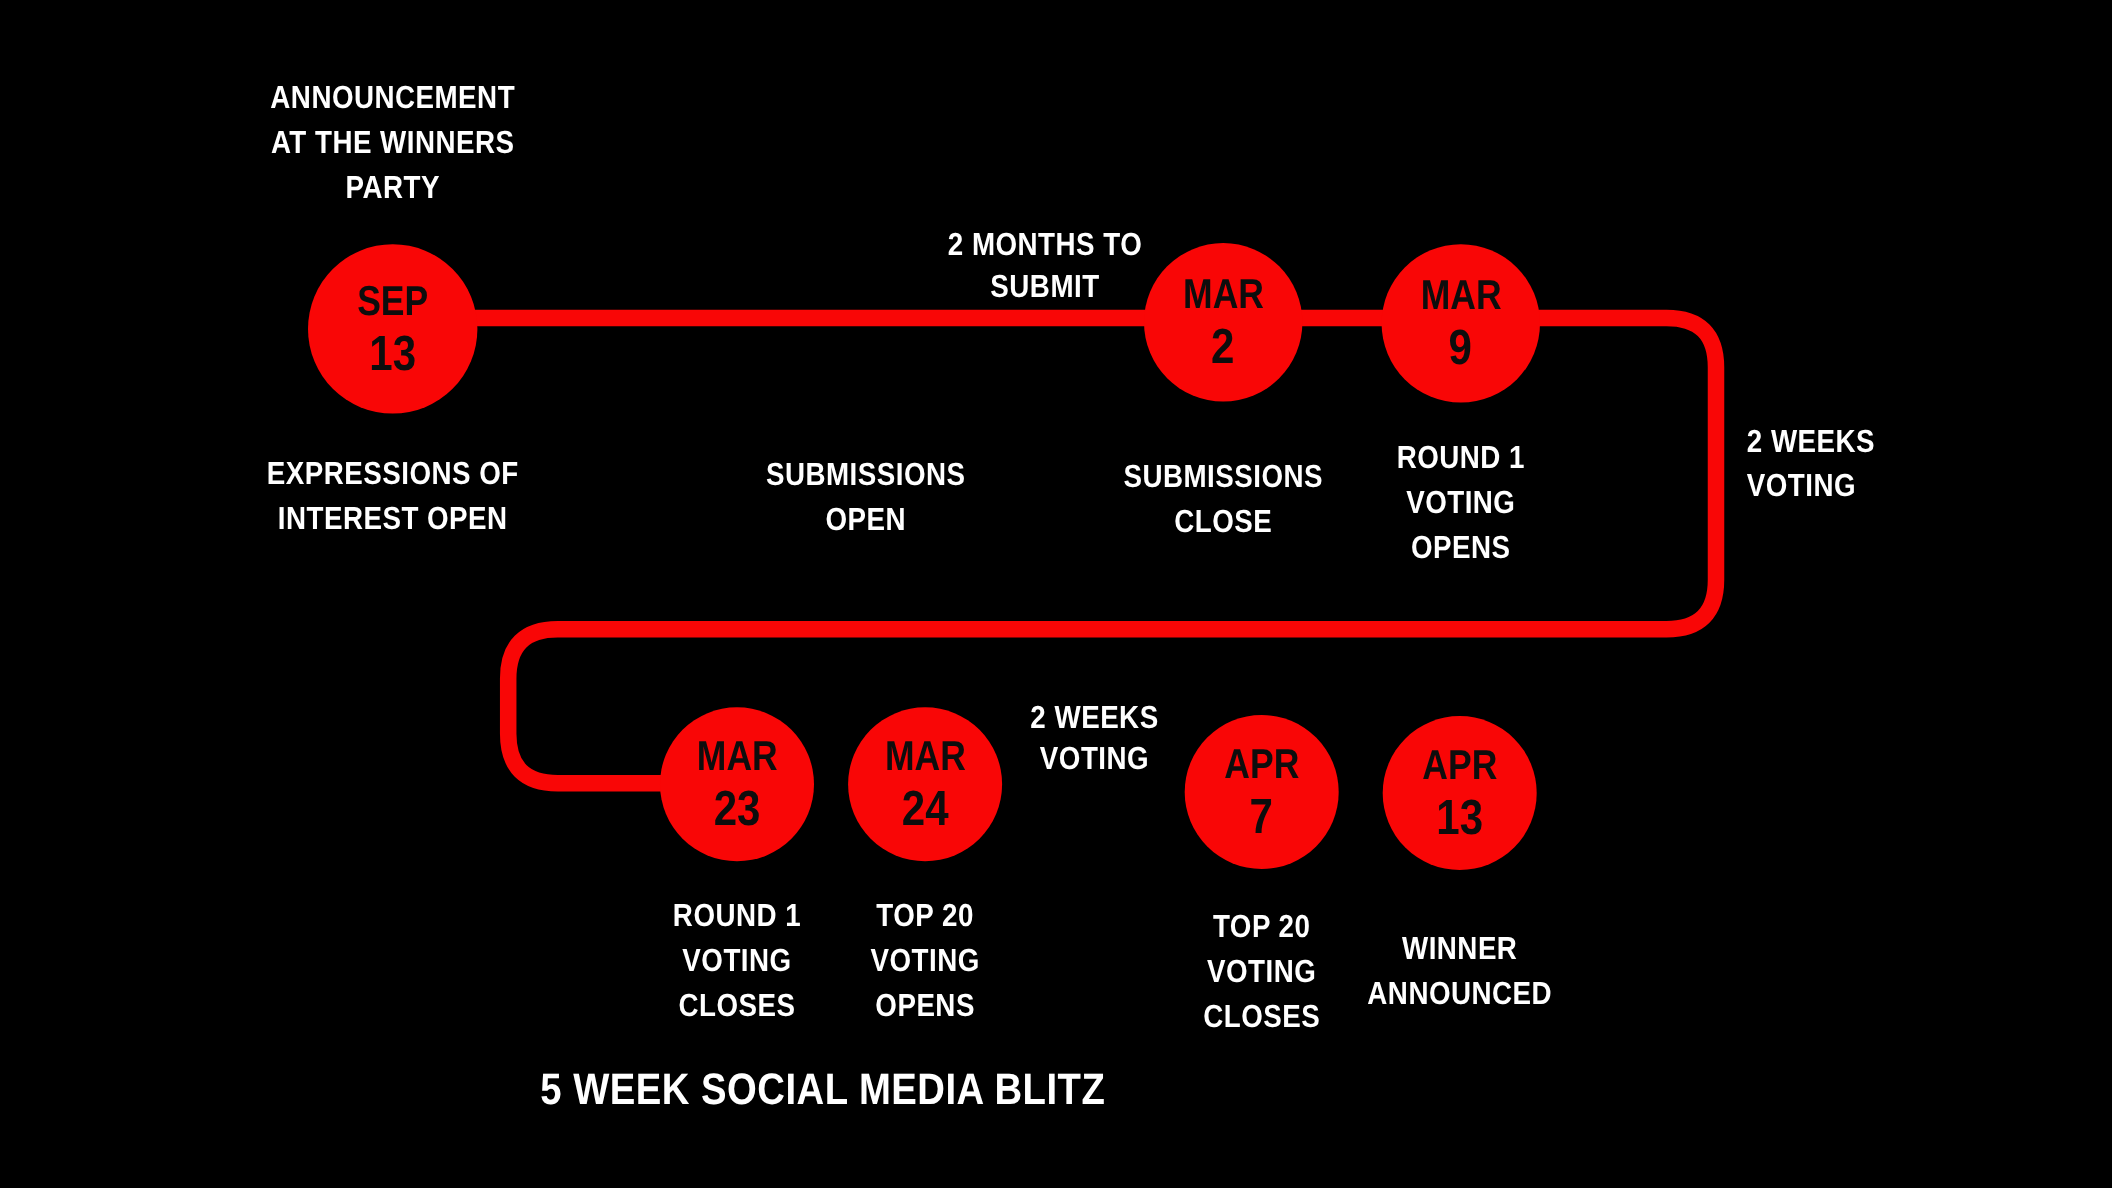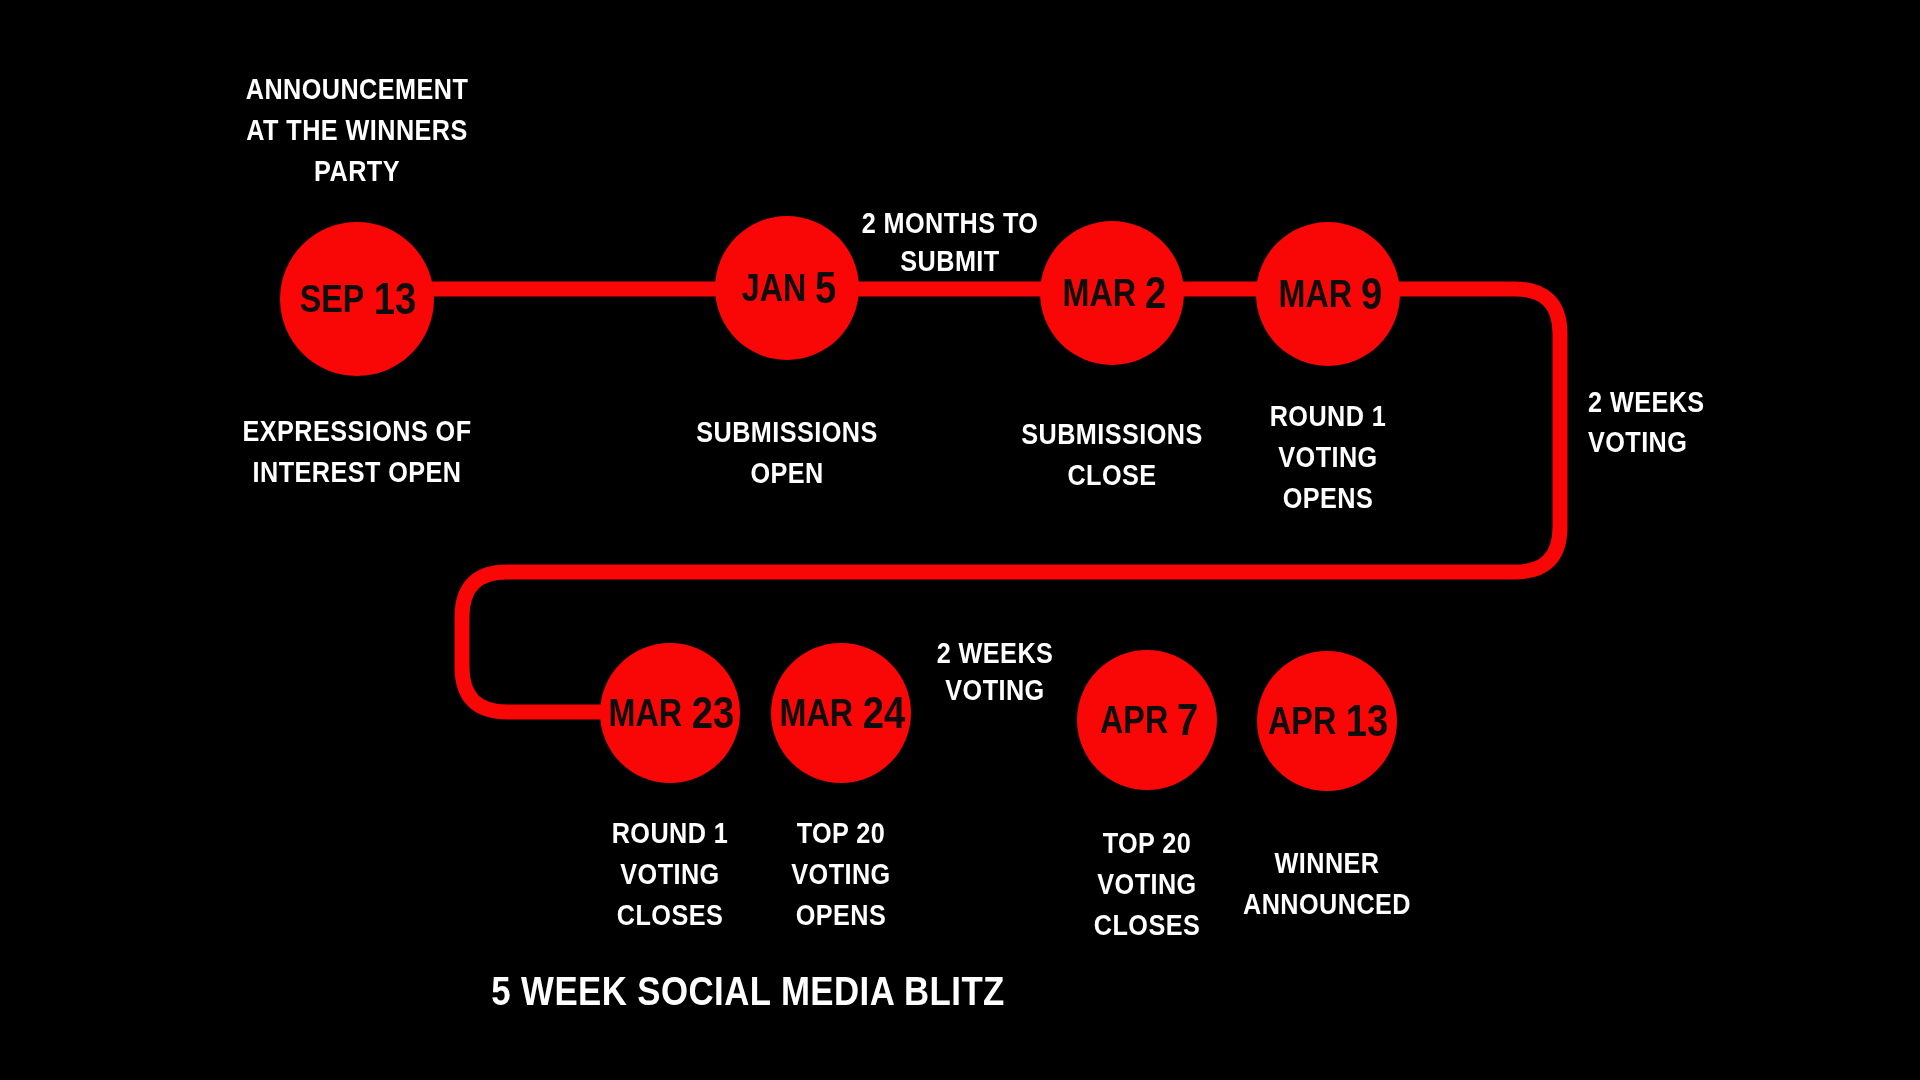--- a/index.html
+++ b/index.html
@@ -6,21 +6,21 @@
   #canvas{
     position:relative;width:1920px;height:1080px;overflow:hidden;
     background:var(--background,#000);
     font-family:"Liberation Sans",sans-serif;
   }
   .connector{position:absolute;left:0;top:0;}
   .circle{
     position:absolute;border-radius:50%;
     background:var(--accent-red,#F90606);
     color:var(--circle-text,#0D0D0D);
-    display:flex;flex-direction:row;align-items:center;justify-content:center;
+    display:flex;flex-direction:column;align-items:center;justify-content:center;
     font-weight:bold;text-align:center;
   }
   .circle .month{font-size:38px;line-height:44px;display:inline-block;transform:scaleX(.85);white-space:nowrap;}
   .circle .day{font-size:45px;line-height:50px;display:inline-block;transform:scaleX(.85);white-space:nowrap;}
   .caption,.annotation{
     position:absolute;color:var(--label-text,#fff);font-weight:bold;
     font-size:29px;line-height:41px;text-align:center;
     white-space:pre-line;transform:scaleX(.87);letter-spacing:.5px;
   }
   .annotation.two-months{line-height:38px;}
@@ -33,24 +33,20 @@
 
 <div id="canvas">
 
   <svg class="connector" width="1920" height="1080" viewBox="0 0 1920 1080">
     <path d="M 357 289 H 1515 Q 1560 289 1560 334 V 527 Q 1560 572 1515 572 H 507 Q 462 572 462 617 V 667 Q 462 712 507 712 H 670" fill="none" stroke-width="15" stroke="#F90606"></path>
   </svg>
 
   <div class="circle" style="left:280px;top:222px;width:154px;height:154px">
     <span class="month">SEP</span>
     <span class="day">13</span>
-  </div>
-  <div class="circle" style="left:715px;top:216px;width:144px;height:144px">
-    <span class="month">JAN</span>
-    <span class="day">5</span>
   </div>
   <div class="circle" style="left:1040px;top:221px;width:144px;height:144px">
     <span class="month">MAR</span>
     <span class="day">2</span>
   </div>
   <div class="circle" style="left:1256px;top:222px;width:144px;height:144px">
     <span class="month">MAR</span>
     <span class="day">9</span>
   </div>
 

